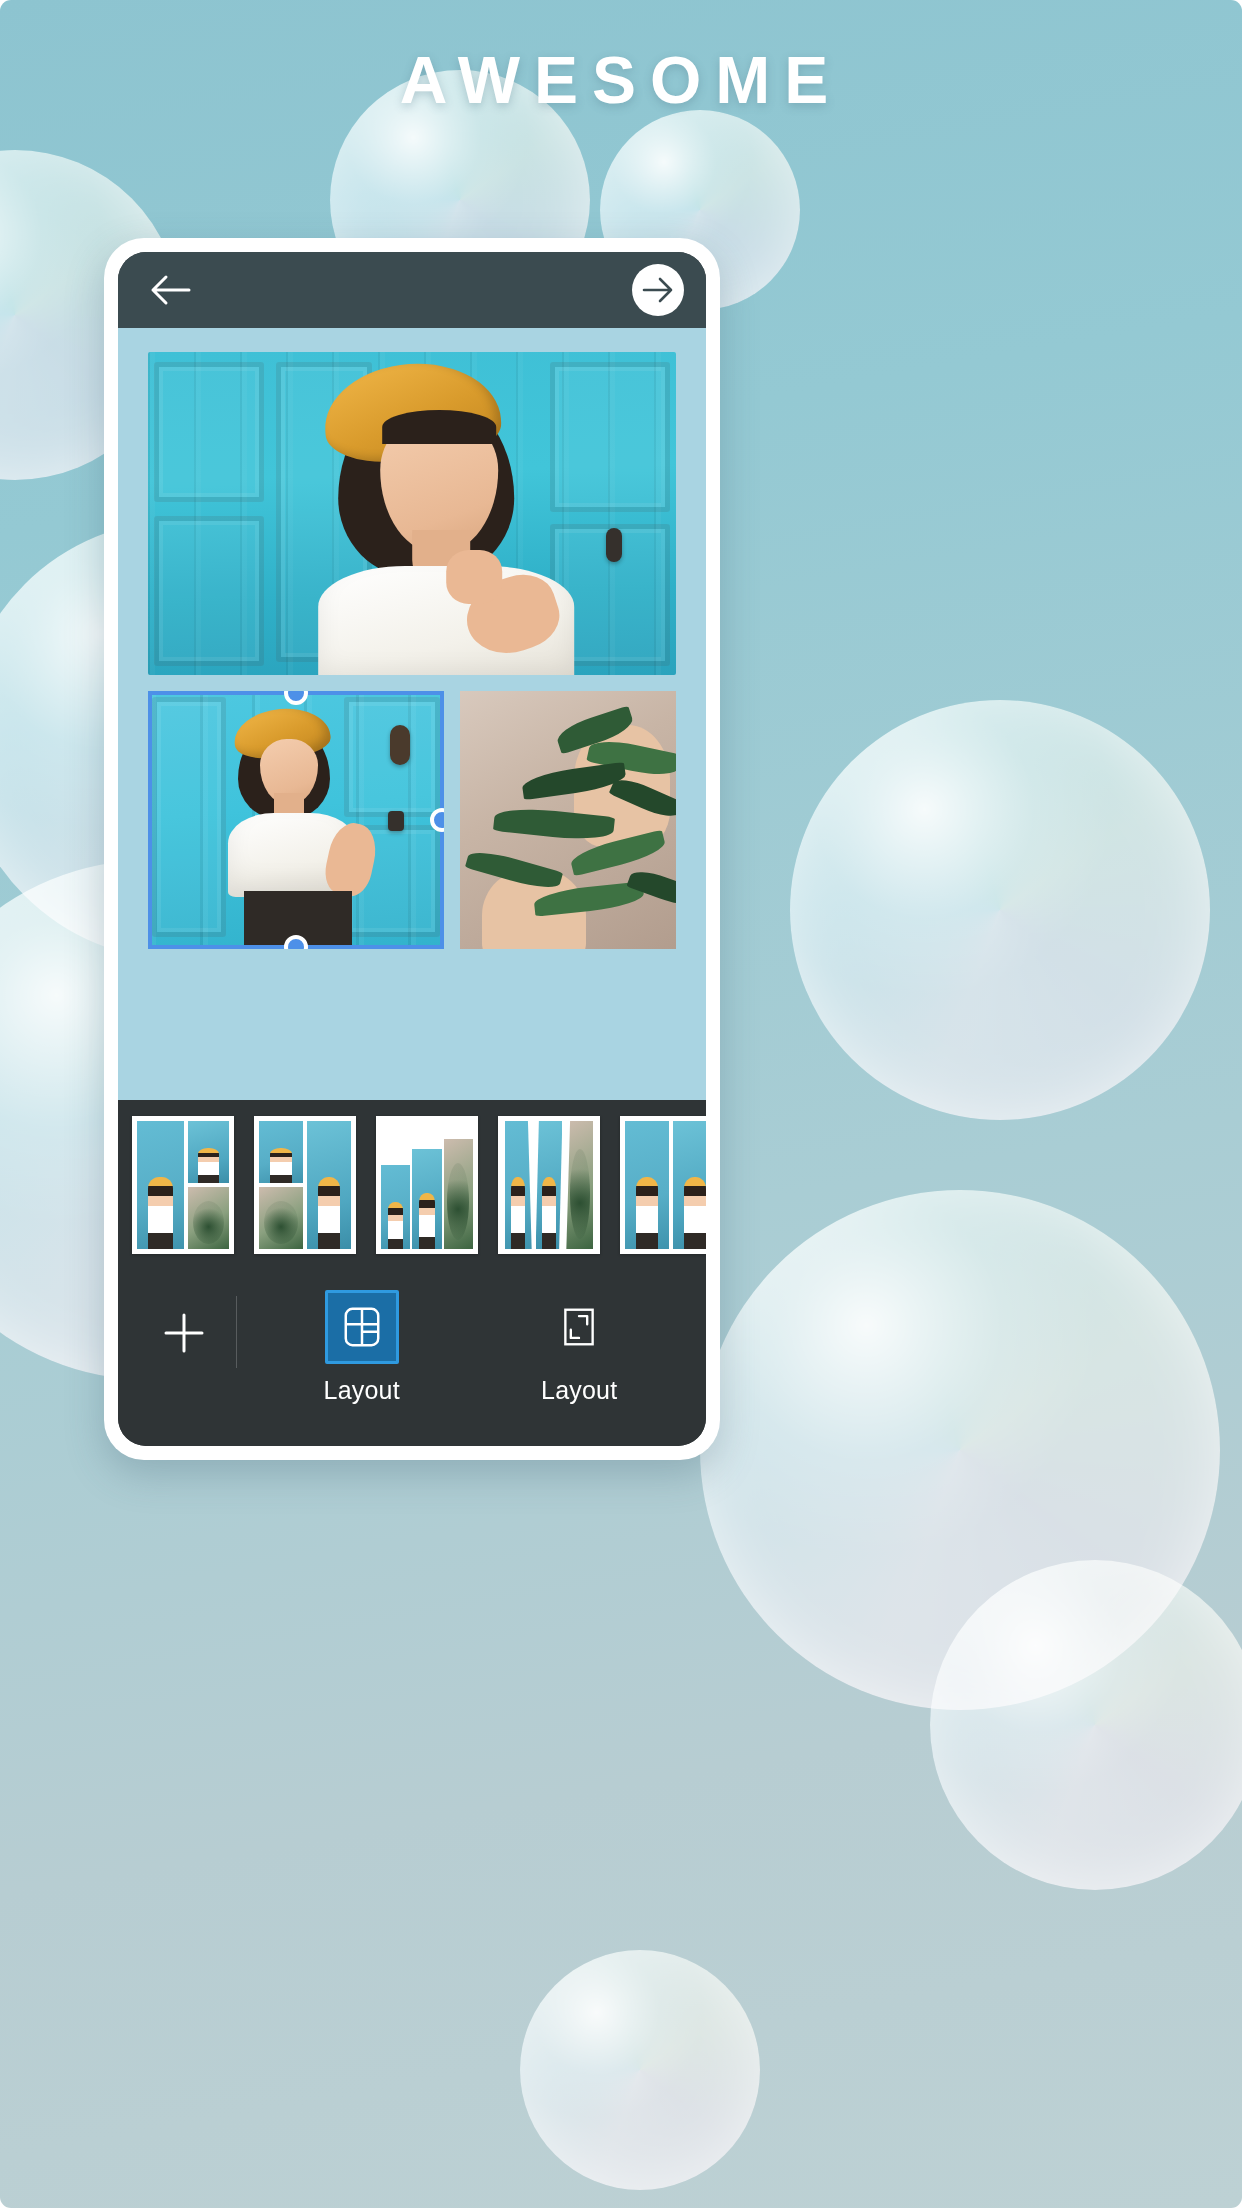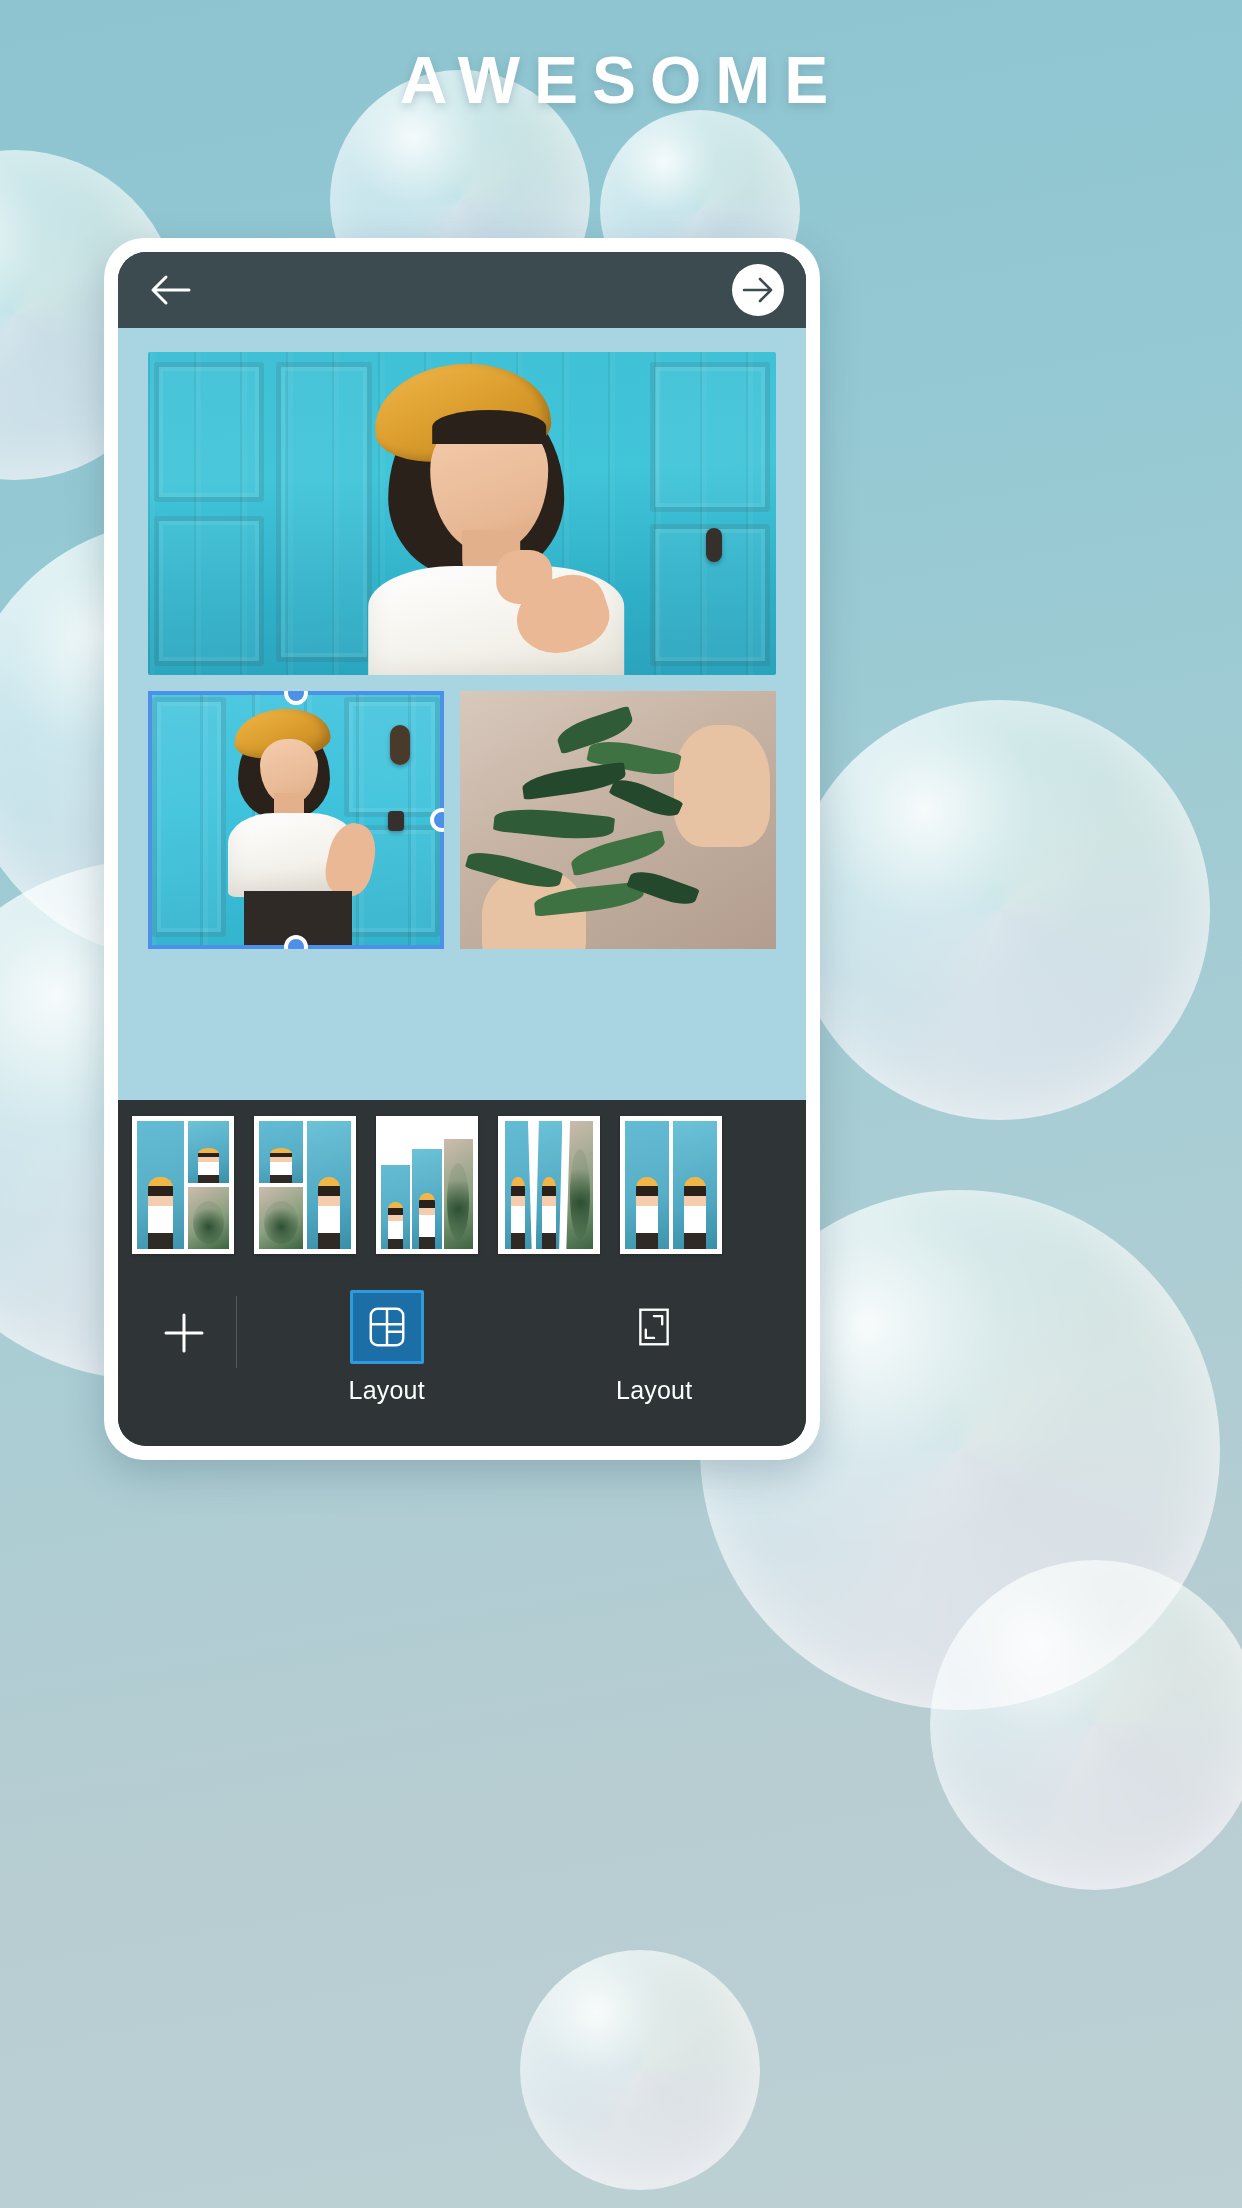--- a/index.html
+++ b/index.html
@@ -11,20 +11,21 @@
     font-family: "Liberation Sans", sans-serif;
   }
 
   
   #page {
     position: relative;
     width: 1242px;
     height: 2208px;
     background: linear-gradient(170deg, #8dc4d0 0%, #94c9d3 22%, #a9cdd4 55%, #b7cdd2 78%, #bdd1d4 100%);
     overflow: hidden;
+    border-radius: 11px;
   }
 
   
   .bubble {
     position: absolute;
     border-radius: 50%;
     pointer-events: none;
     mix-blend-mode: screen;
   }
   .bubble::after {
@@ -56,21 +57,21 @@
     line-height: 1.18;
     text-shadow: 0 3px 10px rgba(70,110,125,0.30);
   }
   #headline .hl-line { display: block; font-size: 66px; }
 
   
   #phone {
     position: absolute;
     left: 104px;
     top: 238px;
-    width: 716px;
+    width: 616px;
     height: 1222px;
     background: #ffffff;
     border-radius: 40px;
     padding: 14px;
     box-shadow: 0 14px 38px rgba(60,95,110,0.28);
   }
   #phone-screen {
     position: relative;
     width: 100%;
     height: 100%;

